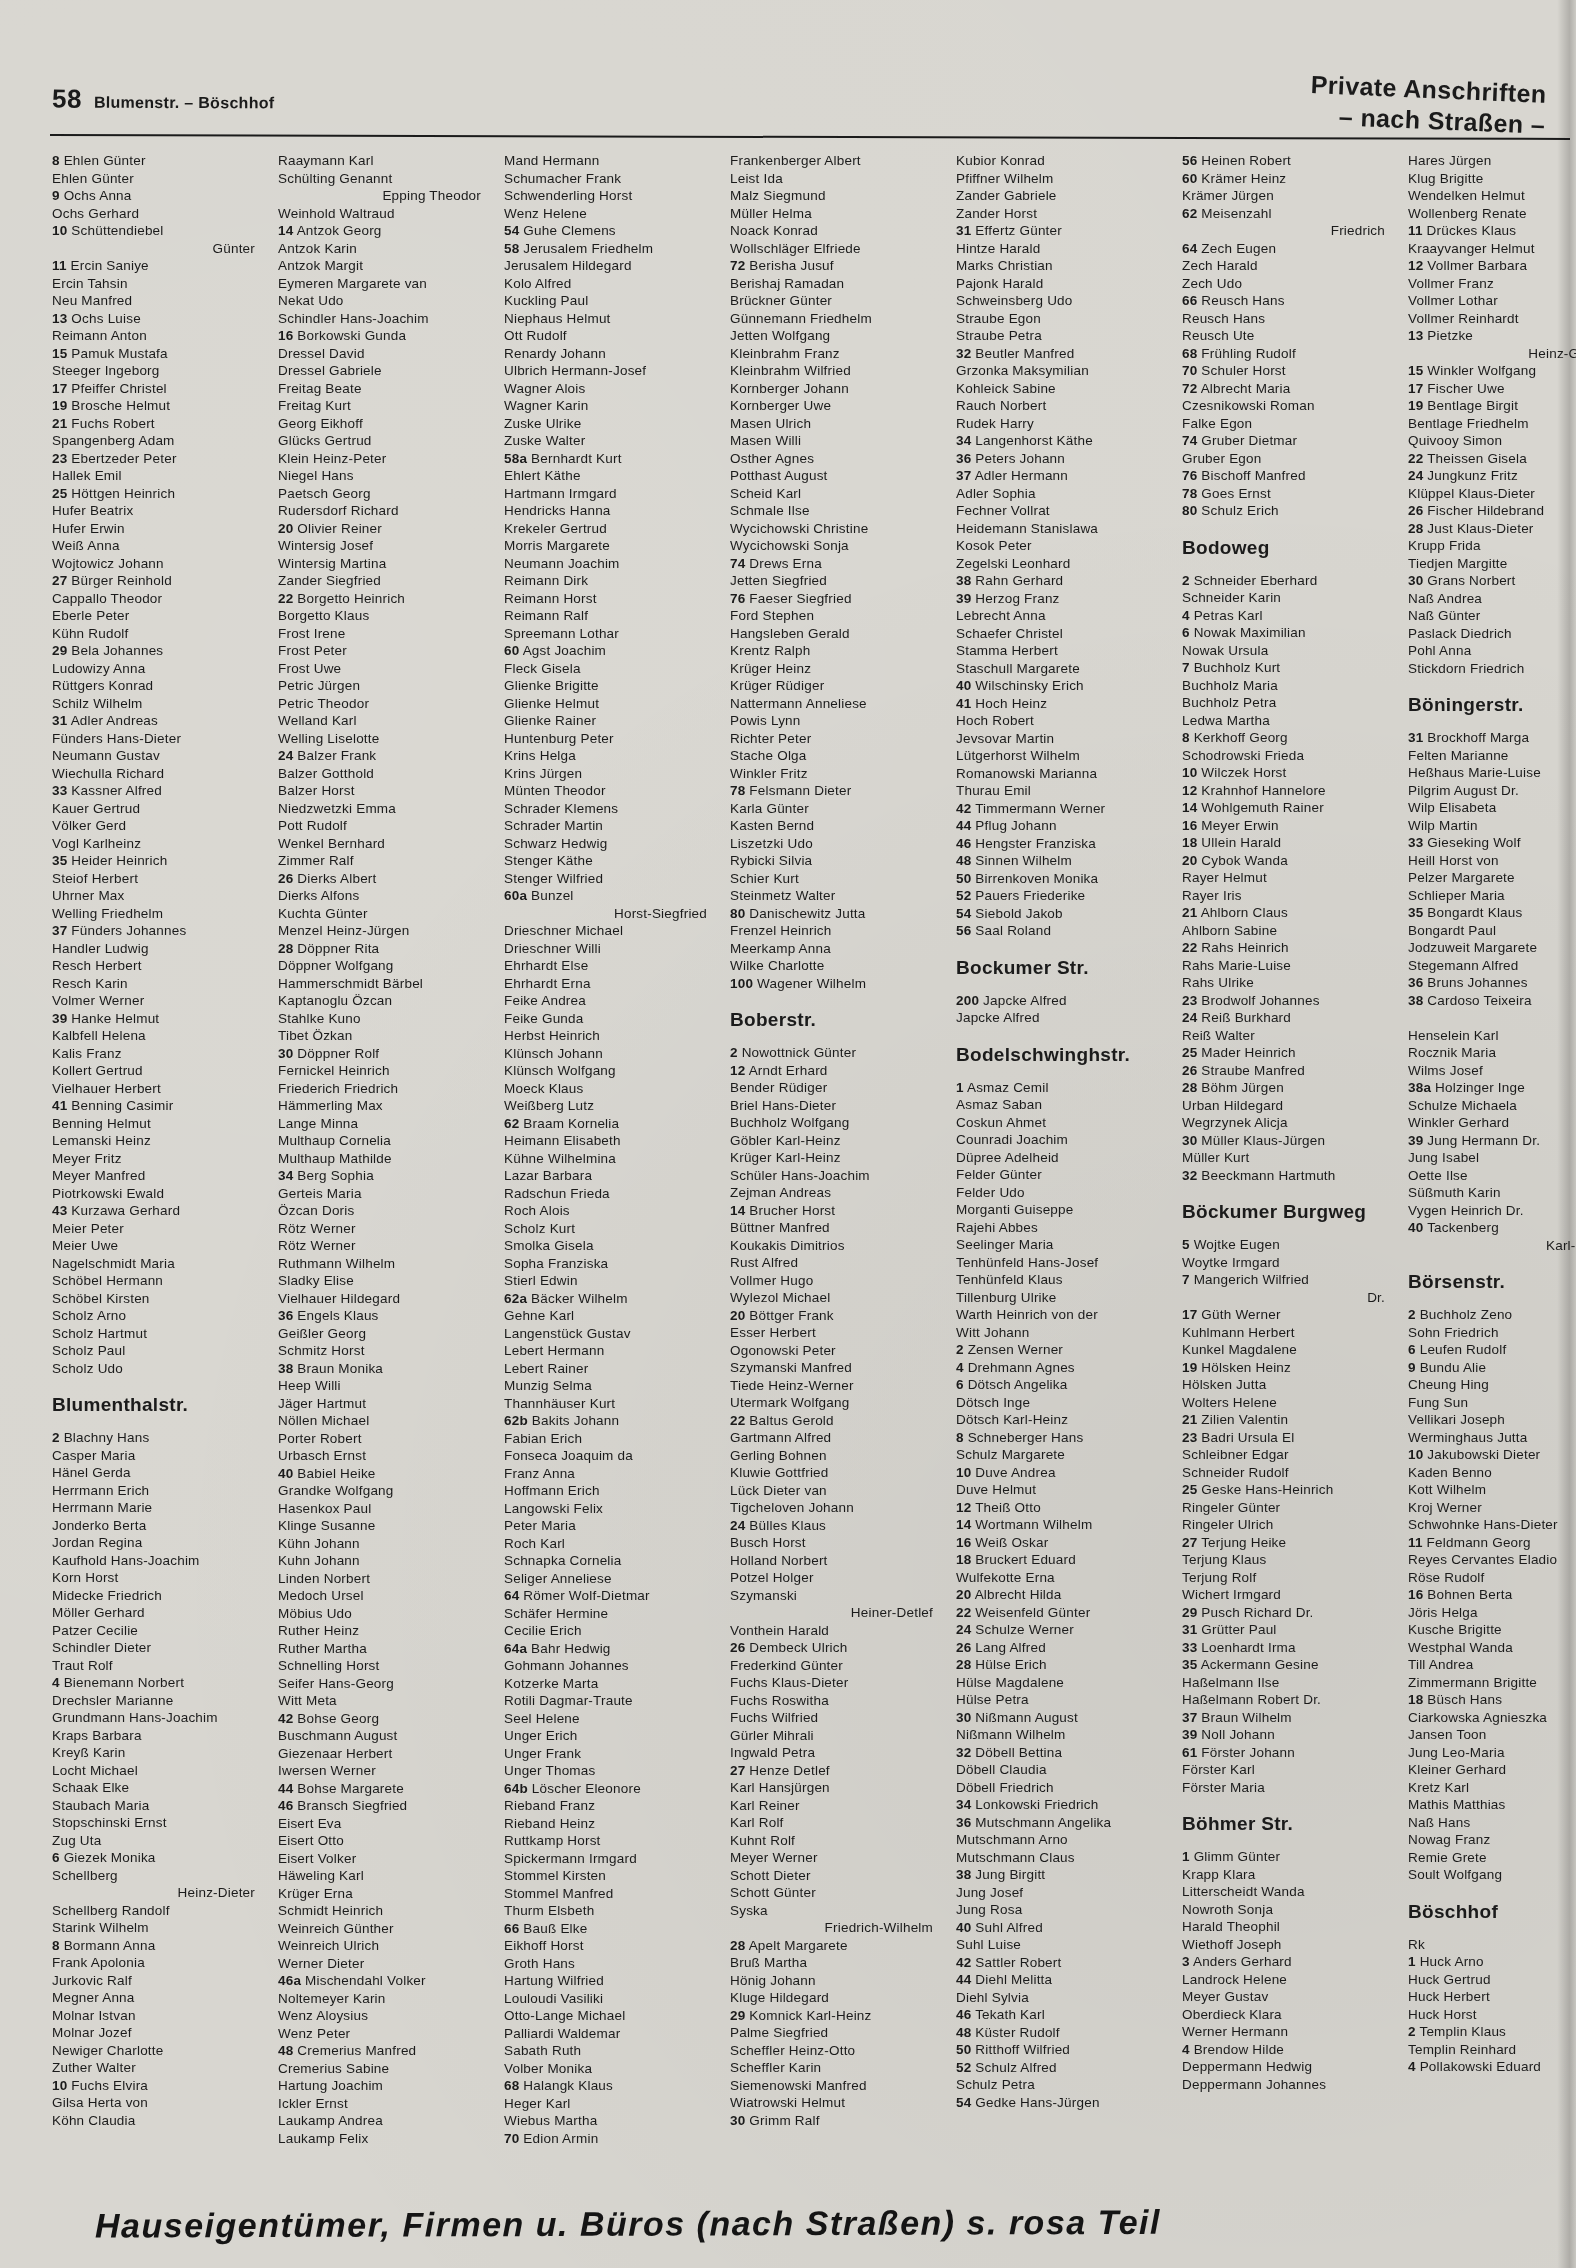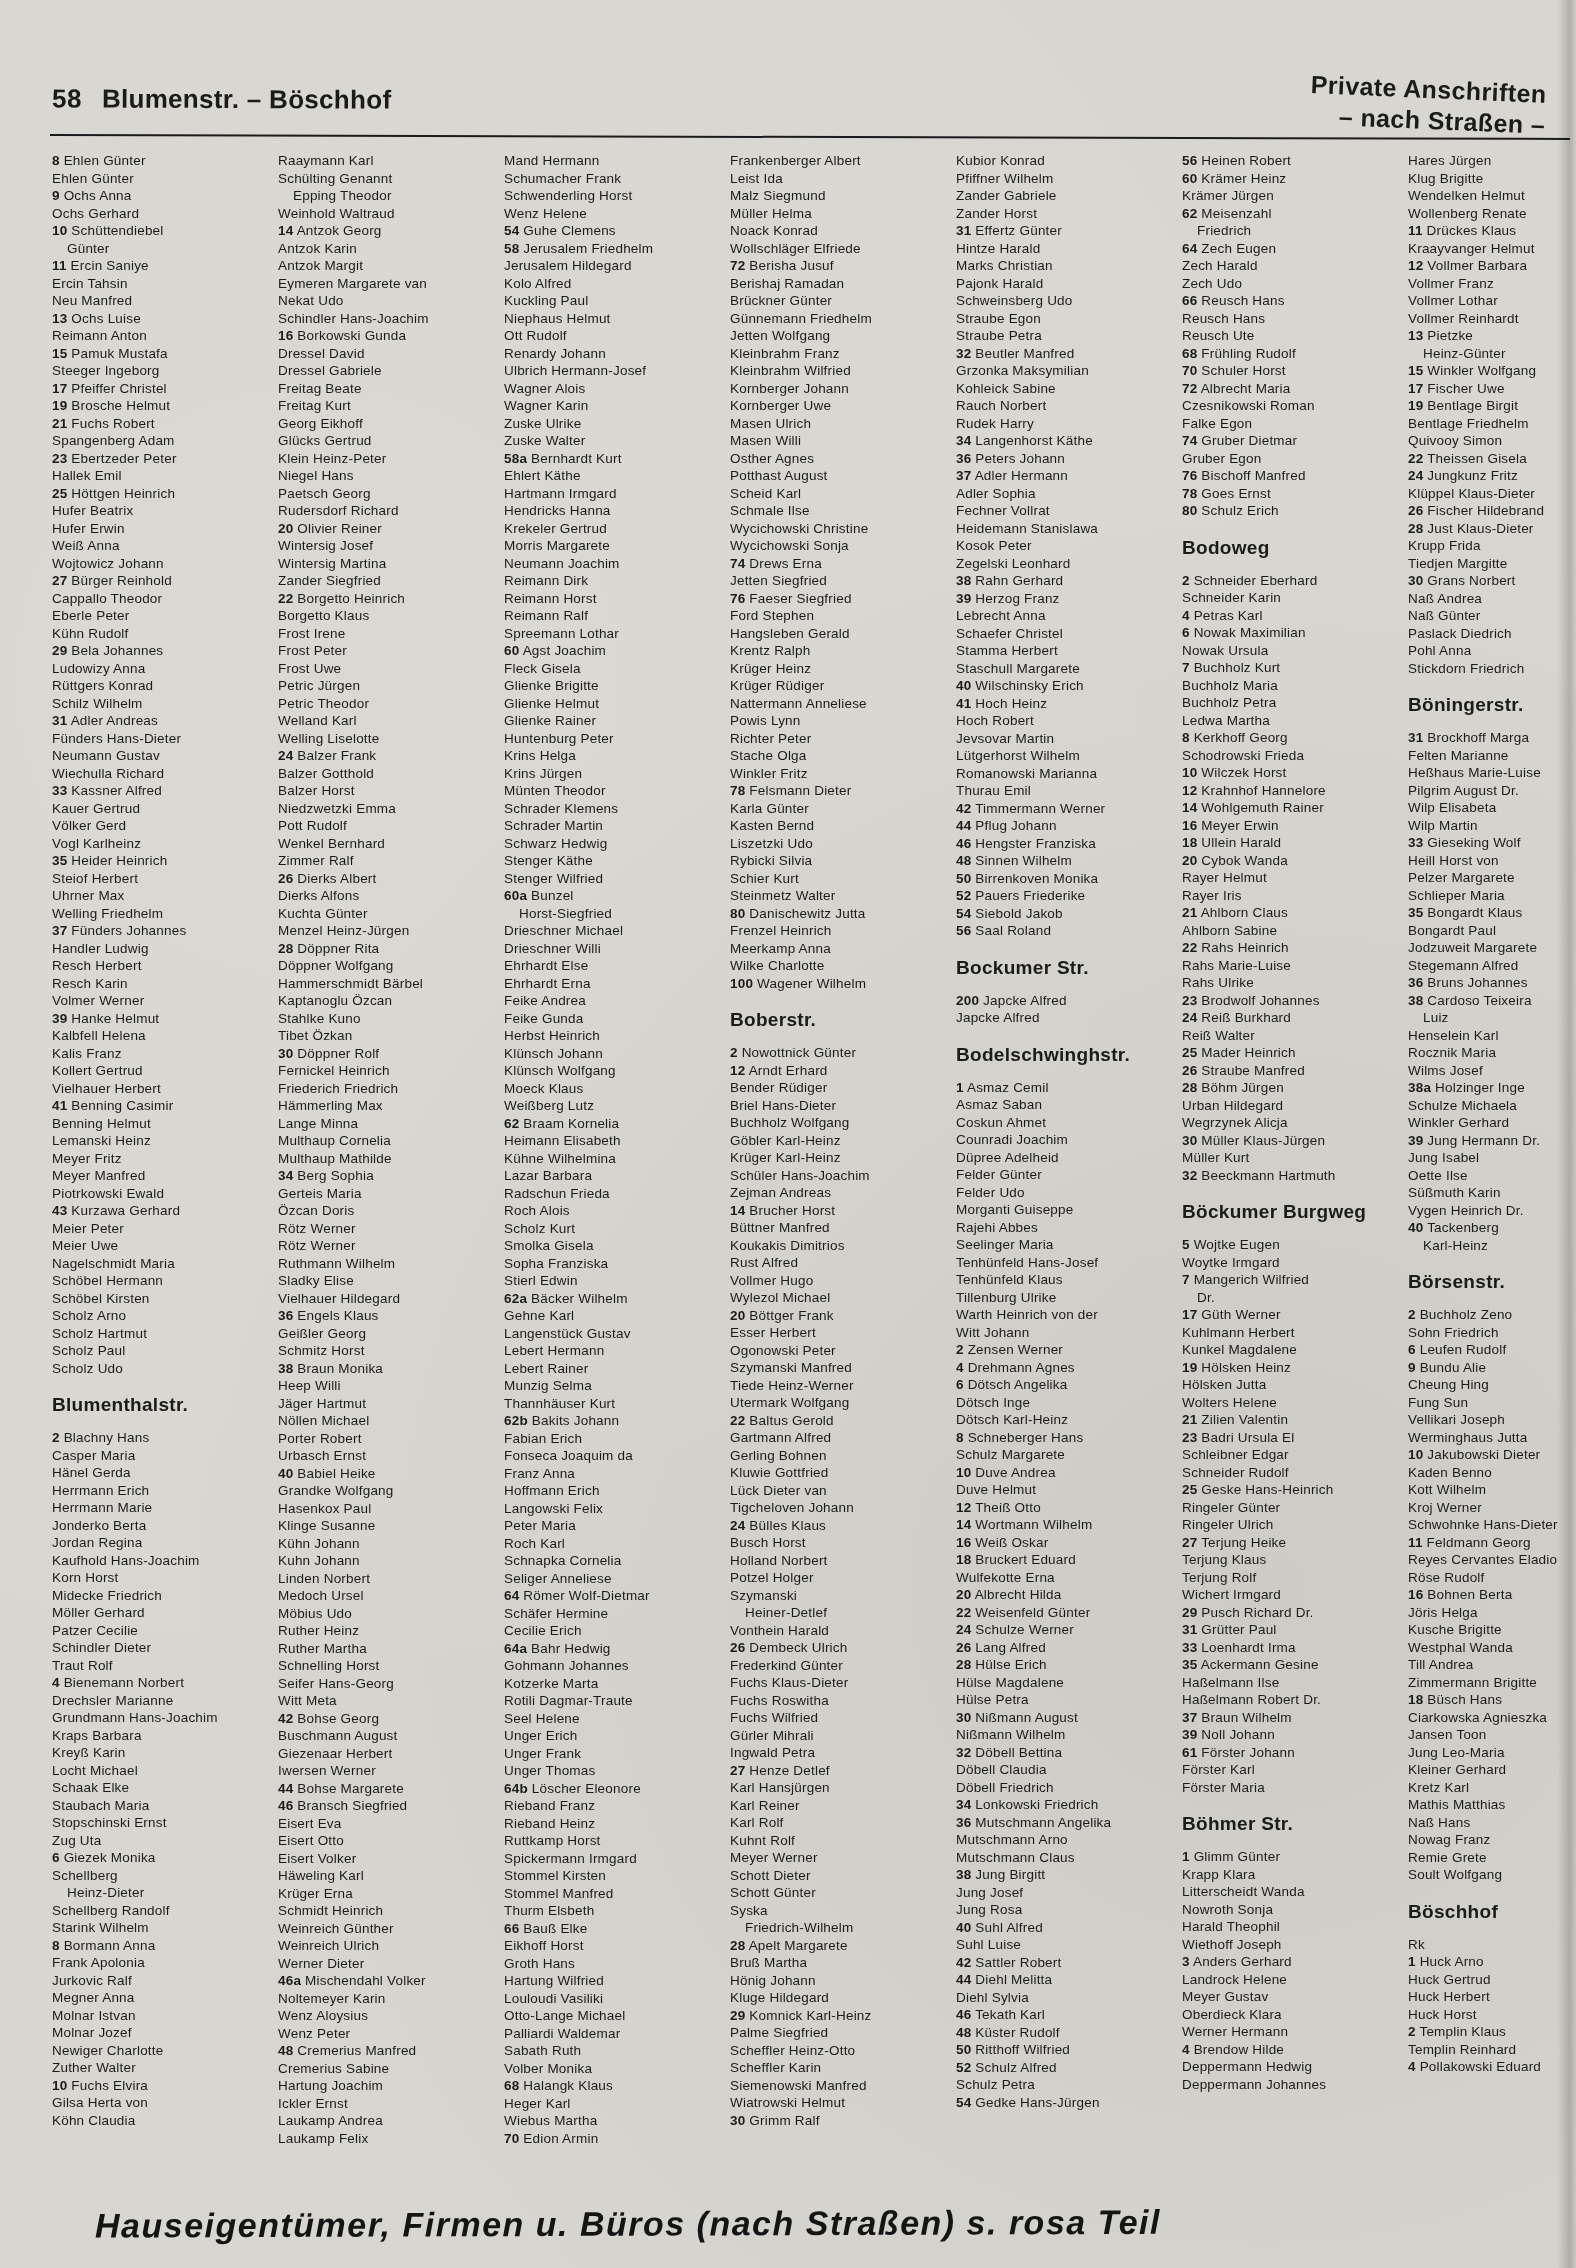--- a/index.html
+++ b/index.html
@@ -8,41 +8,41 @@
     background:#d8d6d0;
     background-image:
       radial-gradient(circle at 20% 30%, rgba(255,255,255,.06), transparent 60%),
       radial-gradient(circle at 80% 70%, rgba(0,0,0,.05), transparent 55%),
       linear-gradient(90deg, transparent 98.8%, rgba(0,0,0,.18) 99.6%, rgba(0,0,0,.05) 100%);
     font-family:"Liberation Sans", sans-serif;
     color:#1b1b1b;
   }
   .page-header{position:absolute;left:52px;top:84px;white-space:nowrap;transform:rotate(.2deg);}
   .page-number{font-size:26px;font-weight:bold;letter-spacing:.5px;}
-  .street-range{font-size:26px;font-weight:bold;margin-left:20px;letter-spacing:.3px;}
+  .street-range{font-size:16px;font-weight:bold;margin-left:12px;letter-spacing:.3px;}
   .corner-title{
     position:absolute;right:30px;top:74px;text-align:right;
     font-size:25px;font-weight:bold;line-height:31px;letter-spacing:.4px;
     transform:rotate(2.4deg);
   }
   .header-rule{
     position:absolute;left:50px;top:136px;width:1520px;height:2px;background:#1b1b1b;
     transform:rotate(.15deg);
   }
   #columns{
     position:absolute;left:52px;top:152px;width:1516px;
     display:flex;gap:23px;align-items:flex-start;
   }
   .col{flex:0 0 203px;width:203px;}
   .entry{
     font-size:13.5px;line-height:17.5px;letter-spacing:.2px;
     white-space:nowrap;overflow:visible;font-weight:500;
   }
   .entry b{font-weight:800;}
-  .entry.cont{padding-left:15px;}
+  .entry.cont{padding-left:15px;text-align:right;}
   .street{
     font-size:19px;font-weight:800;letter-spacing:.3px;
     margin:17px 0 13px 0;white-space:nowrap;
   }
   .footer-banner{
     position:absolute;left:95px;top:2204px;width:1460px;
     font-size:34px;font-weight:bold;font-style:italic;
     letter-spacing:1.5px;white-space:nowrap;color:#141414;
     transform:rotate(-.2deg);
   }

